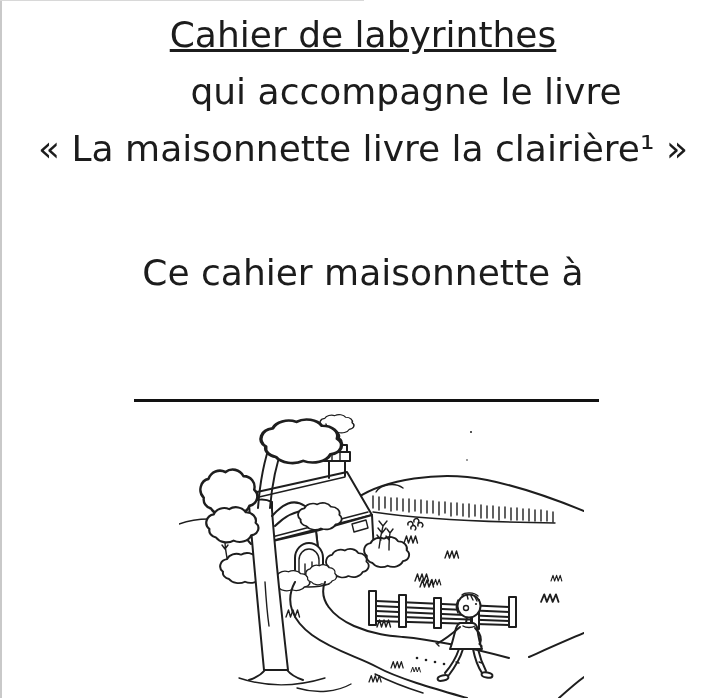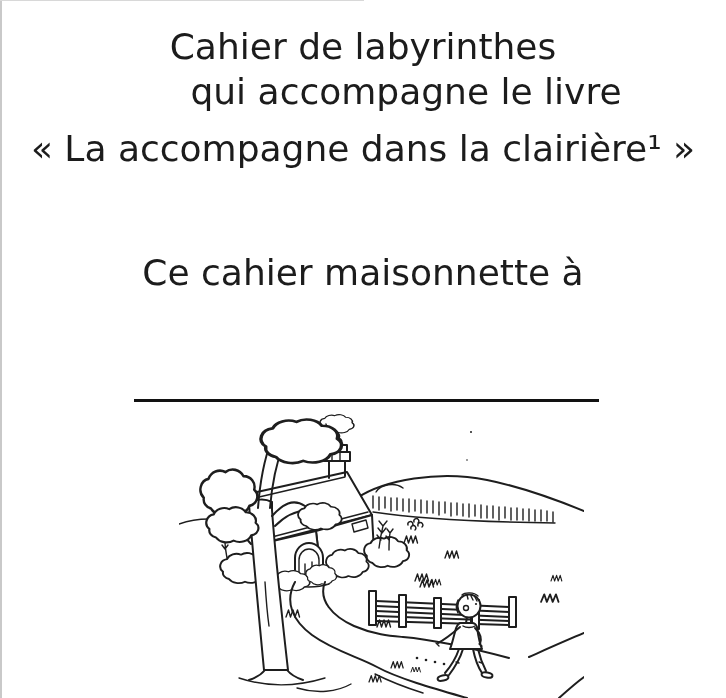--- a/index.html
+++ b/index.html
@@ -7,39 +7,39 @@
     width:726px;height:698px;position:relative;overflow:hidden;
     background:#ffffff;color:#1c1c1c;
     font-family:"DejaVu Sans","Liberation Sans",sans-serif;
   }
   .edge-left{position:absolute;left:0;top:0;width:2px;height:698px;background:#c9c9c9;}
   .edge-top{position:absolute;left:0;top:0;width:364px;height:1px;background:#d8d8d8;}
   .text-line{
     position:absolute;left:0;width:726px;text-align:center;
     font-size:36px;line-height:57px;white-space:nowrap;color:#1c1c1c;
   }
-  #title-line-1{top:18px;}
+  #title-line-1{top:6px;text-decoration:underline;}
   #title-line-2{top:63px;margin-left:43px;}
   #title-line-3{top:120px;}
   #owner-line{top:244px;}
   .name-rule{position:absolute;left:134px;top:399px;width:465px;height:3px;background:#121212;}
   .illustration{position:absolute;left:179px;top:412px;width:405px;height:286px;}
   svg .ln{fill:none;stroke:#1e1e1e;stroke-width:2;stroke-linecap:round;stroke-linejoin:round;}
   svg .fw{fill:#ffffff;stroke:#1e1e1e;stroke-width:2;stroke-linecap:round;stroke-linejoin:round;}
   svg .thin{stroke-width:1.4;}
 </style>
 </head>
 <body>
 
 <div class="edge-left"></div>
 <div class="edge-top"></div>
 
 <div class="text-line" id="title-line-1">Cahier de labyrinthes</div>
 <div class="text-line" id="title-line-2">qui accompagne le livre</div>
-<div class="text-line" id="title-line-3">« La accompagne dans la clairière¹ »</div>
+<div class="text-line" id="title-line-3">« La maisonnette livre la clairière¹ »</div>
 <div class="text-line" id="owner-line">Ce cahier maisonnette à</div>
 
 <div class="name-rule"></div>
 
 <div class="illustration">
 <svg width="405" height="286" viewBox="0 0 405 286" xmlns="http://www.w3.org/2000/svg">
   <defs>
     <path id="cloud" d="M4,22 A8,8 0 0 1 8,8 A10,9 0 0 1 22,3 A10,9 0 0 1 37,6 A9,8 0 0 1 46,16 A8,7 0 0 1 42,28 A11,9 0 0 1 26,33 A11,9 0 0 1 10,30 A8,7 0 0 1 4,22 Z"></path>
     <path id="tuft" d="M0,0 L2.5,-7 L4.5,0 L7,-7 L9,0 L11.5,-7 L13.5,0"></path>
   </defs>

